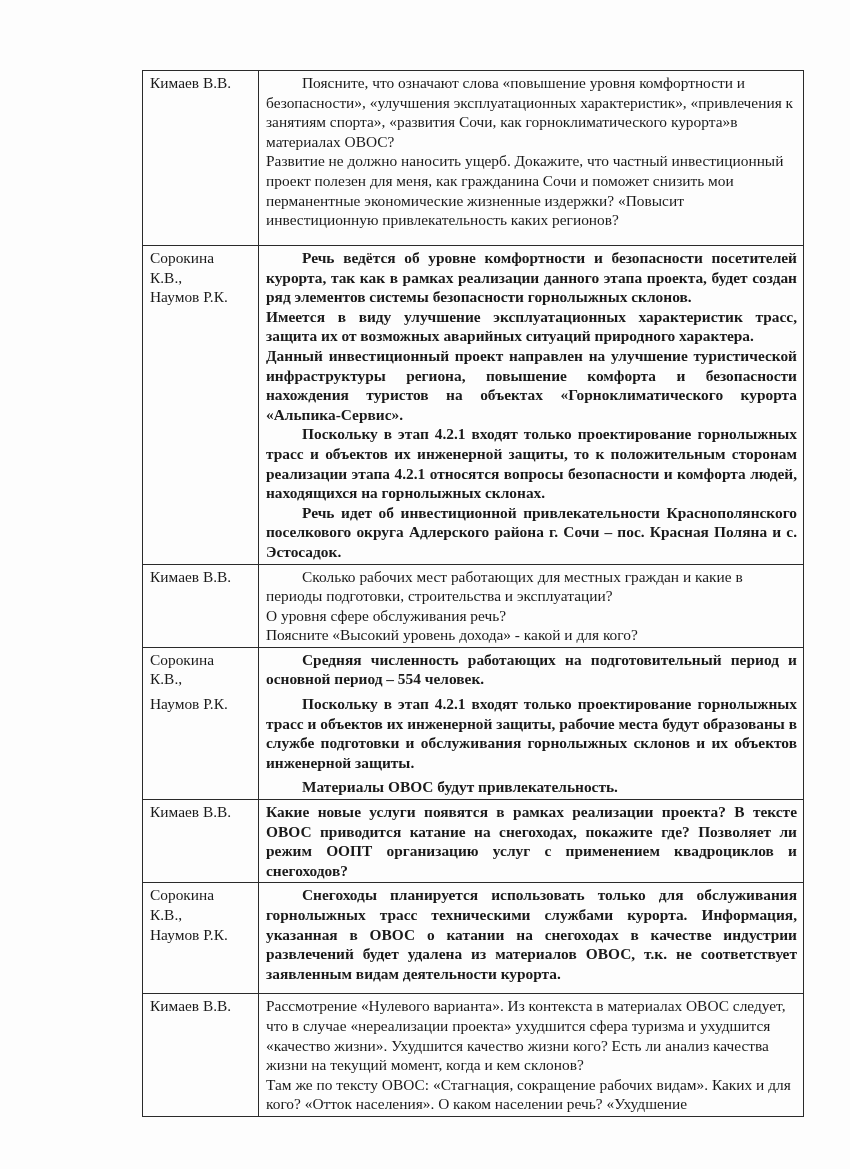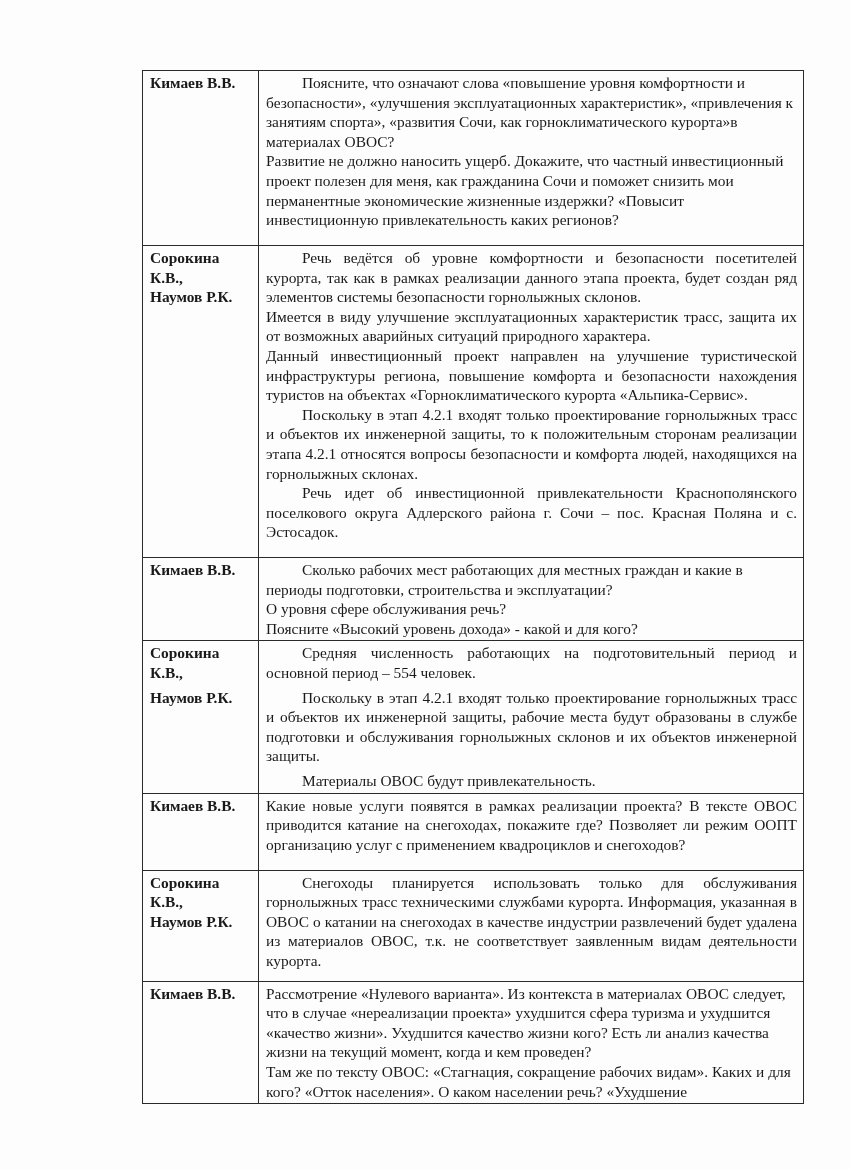--- a/index.html
+++ b/index.html
@@ -31,30 +31,30 @@
     }
     table.qa td {
       border: 1px solid #2a2a2a;
       vertical-align: top;
       padding: 2px 6px 2px 7px;
       font-size: 15.4px;
       line-height: 19.6px;
     }
     td.speaker {
       width: 102px;
-      font-weight: bold;
+      font-weight: normal;
       padding-top: 3px;
     }
     td.speaker .name-line { display: block; }
     td.content { padding-left: 8px; padding-right: 8px; border-radius: 13px; }
     td.content p {
       margin: 0;
     }
     p.indent { text-indent: 36px; }
-    p.justify { text-align: justify; }
+    p.justify { text-align: justify; font-weight: bold; }
     p.gap { margin-top: 5px !important; }
     .row-1 td { height: 170px; }
     .row-2 td { height: 307px; }
     .row-3 td { height: 76px; }
     .row-4 td { height: 136px; }
     .row-5 td { height: 72px; }
     .row-6 td { height: 106px; }
     .row-7 td { height: 107px; }
   </style>
 </head>
@@ -131,19 +131,19 @@
         <td class="content">
           <p class="indent justify">Снегоходы планируется использовать только для обслуживания горнолыжных трасс техническими службами курорта. Информация, указанная в ОВОС о катании на снегоходах в качестве индустрии развлечений будет удалена из материалов ОВОС, т.к. не соответствует заявленным видам деятельности курорта.</p>
         </td>
       </tr>
 
       <tr class="row-7">
         <td class="speaker">
           <span class="name-line">Кимаев В.В.</span>
         </td>
         <td class="content">
-          <p>Рассмотрение «Нулевого варианта». Из контекста в материалах ОВОС следует,  что в случае «нереализации проекта» ухудшится сфера туризма и ухудшится «качество жизни». Ухудшится качество жизни кого? Есть ли анализ качества жизни на текущий момент, когда и кем проведен?</p>
+          <p>Рассмотрение «Нулевого варианта». Из контекста в материалах ОВОС следует,  что в случае «нереализации проекта» ухудшится сфера туризма и ухудшится «качество жизни». Ухудшится качество жизни кого? Есть ли анализ качества жизни на текущий момент, когда и кем склонов?</p>
           <p>Там же по тексту ОВОС: «Стагнация, сокращение рабочих видам». Каких и для кого? «Отток населения». О каком населении речь? «Ухудшение</p>
         </td>
       </tr>
     </tbody>
   </table>
 </div>
 
 </body></html>

